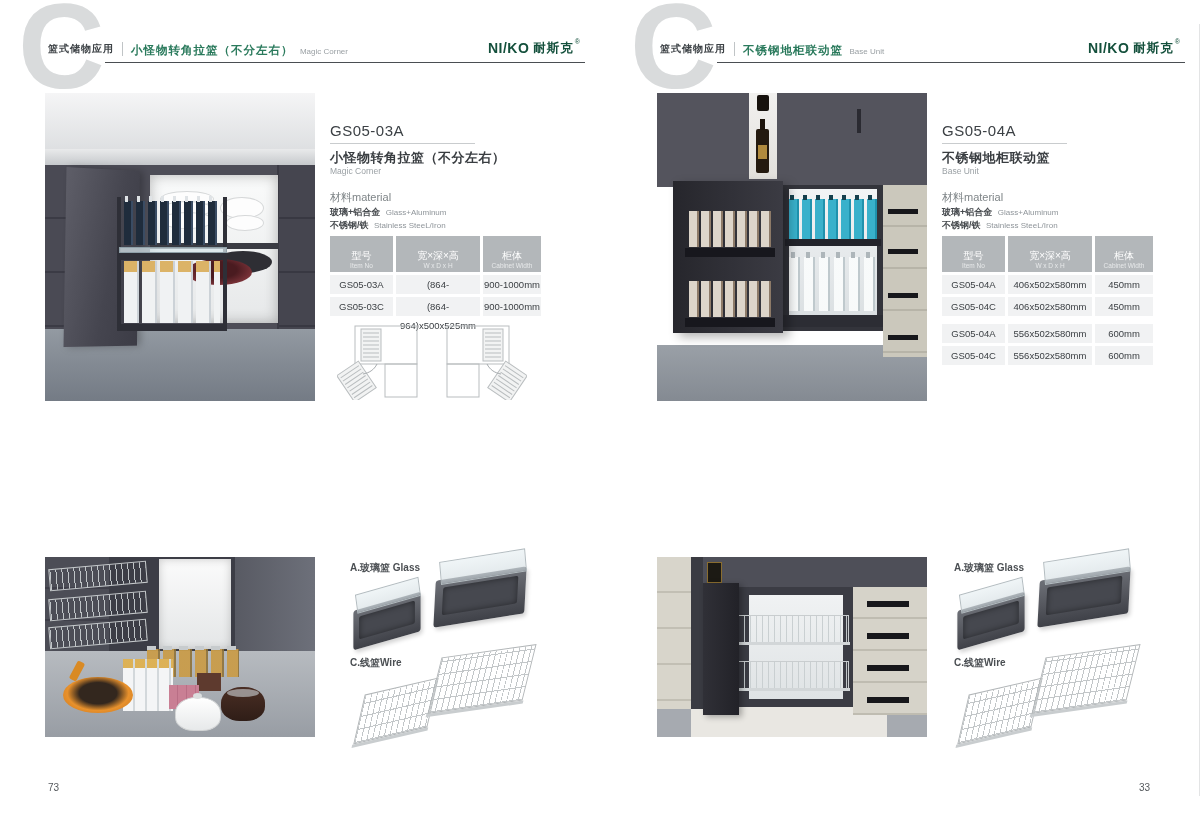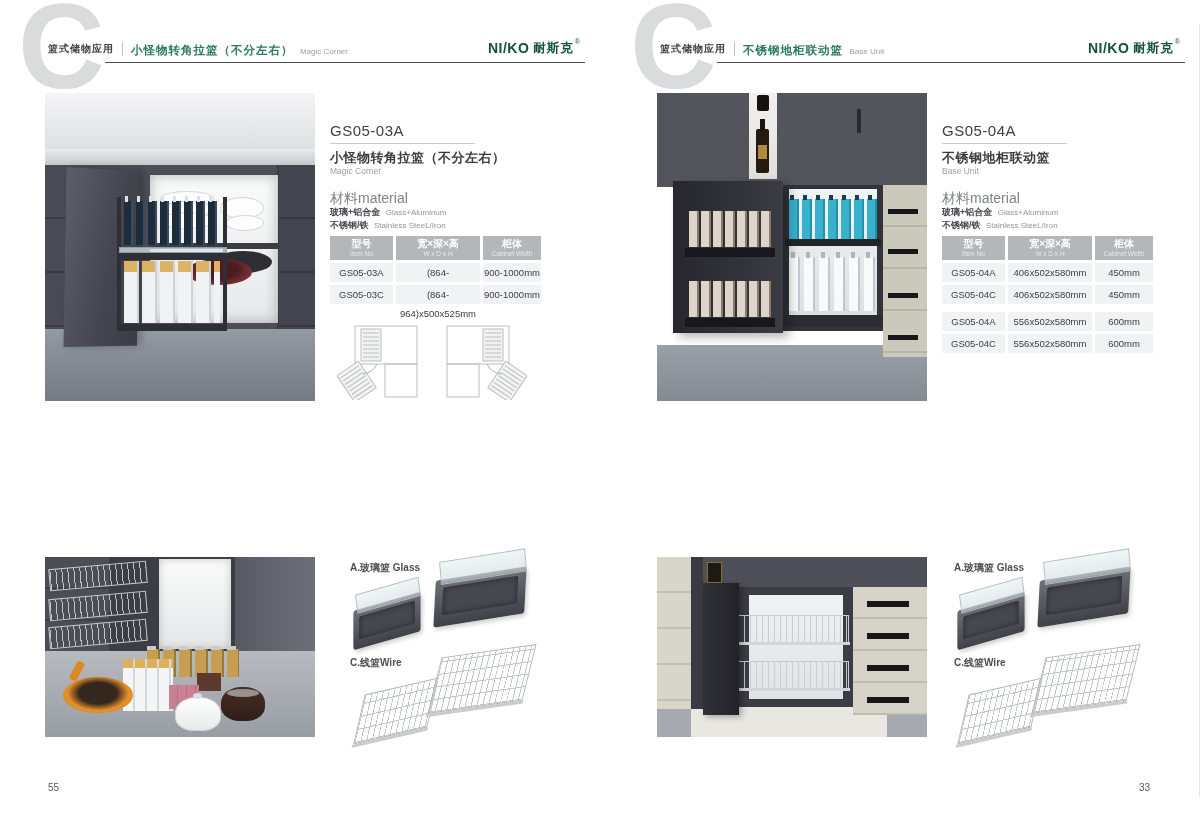--- a/index.html
+++ b/index.html
@@ -21,31 +21,31 @@
   .logo{position:absolute;right:20px;top:40px;display:flex;align-items:flex-start;z-index:3;}
   .logo-en{font-size:14px;font-weight:bold;color:#14503c;letter-spacing:.5px;}
   .logo-cn{font-size:12.5px;font-weight:bold;color:#14503c;margin-left:4px;letter-spacing:1px;}
   .logo-reg{font-size:7px;color:#14503c;margin-left:1px;position:relative;top:-2px;}
 
   
   .pcode{position:absolute;left:330px;top:122px;font-size:15px;color:#3c4145;letter-spacing:.5px;}
   .pcode-line{position:absolute;left:330px;top:143px;width:145px;height:1px;background:#c9ccce;}
   .pname-cn{position:absolute;left:330px;top:149px;font-size:13px;font-weight:bold;color:#393d41;letter-spacing:.5px;}
   .pname-en{position:absolute;left:330px;top:166px;font-size:8.5px;color:#9ba1a5;}
-  .mat-label{position:absolute;left:330px;top:190px;font-size:14px;color:#7e8487;}
+  .mat-label{position:absolute;left:330px;top:190px;font-size:11px;color:#7e8487;}
   .mat-line{position:absolute;left:330px;font-size:9px;color:#45494d;white-space:nowrap;}
   .mat-line .cn{font-weight:bold;}
   .mat-line .en{color:#8f959a;font-size:8px;margin-left:3px;}
   .mat-1{top:206px;} .mat-2{top:219px;}
 
   
   .spec-table{position:absolute;left:330px;top:236px;width:211px;}
   .t-head{display:flex;gap:3px;}
   .t-h{background:#b3b7ba;color:#fff;text-align:center;padding:2px 0 2px;}
-  .t-h .cn{display:block;font-size:10px;font-weight:bold;line-height:12px;}
+  .t-h .cn{display:block;font-size:10px;font-weight:normal;line-height:12px;margin-top:12px;}
   .t-h .en{display:block;font-size:6.5px;color:#e7e9ea;line-height:8px;}
   .c1{width:63px;} .c2{flex:1;} .c3{width:58px;}
   .t-row{display:flex;gap:3px;margin-top:3px;}
   .t-row.group-gap{margin-top:8px;}
   .t-c{background:#f1f2f3;color:#3c4044;font-size:9.5px;text-align:center;height:19px;line-height:19px;}
 
   
   .diagrams{position:absolute;left:337px;top:322px;display:flex;gap:22px;}
 
   
@@ -335,21 +335,21 @@
   <div class="bt-group" style="left:350px;top:568px;">
     <div class="gbasket gb-small"></div>
     <div class="gbasket gb-big"></div>
   </div>
   <div class="bt-label" style="left:350px;top:656px;">C.线篮Wire</div>
   <div class="bt-group" style="left:350px;top:650px;">
     <div class="wbasket wb-small"></div>
     <div class="wbasket wb-big"></div>
   </div>
 
-  <div class="pageno pn-left">55</div>
+  <div class="pageno pn-left">73</div>
 </div>
 
 <div class="page" id="page-right">
   <div class="c-mark">C</div>
   <div class="hdr">
     <span class="hdr-cat">篮式储物应用</span>
     <span class="hdr-div"></span>
     <span>
       <span class="hdr-sub-cn">不锈钢地柜联动篮</span>
       <span class="hdr-sub-en">Base Unit</span>

